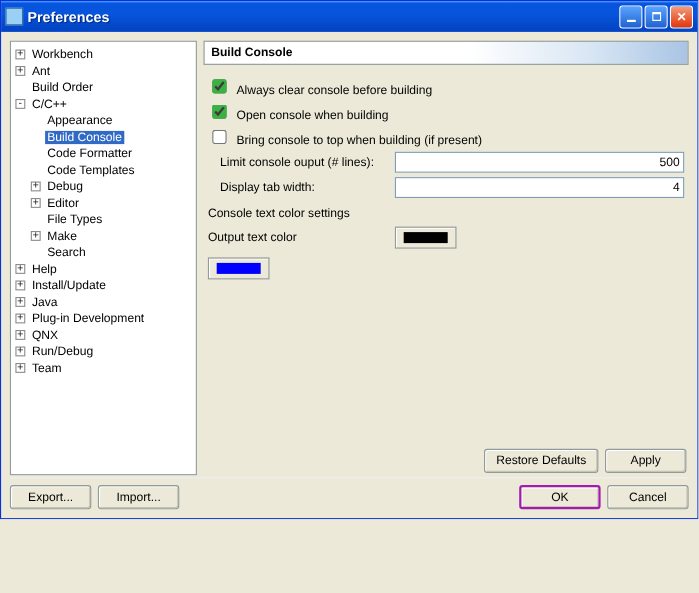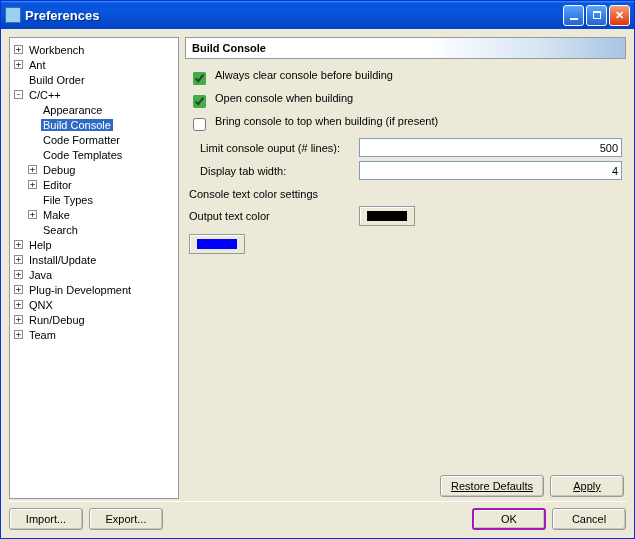--- a/index.html
+++ b/index.html
@@ -5,21 +5,21 @@
   * { box-sizing: border-box; }
   body {
     margin: 0;
     font-family: Tahoma, sans-serif;
     font-size: 11px;
     background: #ece9d8;
     user-select: none;
   }
   .window {
     width: 635px;
-    height: 539px;
+    height: 472px;
     border: 1px solid #0831d9;
     background: #ece9d8;
     display: flex;
     flex-direction: column;
   }
   .titlebar {
     height: 28px;
     background: linear-gradient(to bottom, #3a93ff 0%, #0855dd 8%, #0855dd 40%, #0345c6 88%, #0345c6 100%);
     display: flex;
     align-items: center;
@@ -109,21 +109,21 @@
     padding: 4px 6px;
     font-weight: bold;
     font-size: 11px;
   }
   .panel {
     flex: 1;
     padding: 4px 4px;
   }
   .checkrow {
     display: flex;
-    align-items: flex-start;
+    align-items: flex-end;
     gap: 6px;
     margin: 2px 0 4px 0;
   }
   .checkrow input[type=checkbox] {
     width: 13px; height: 13px;
     accent-color: #3cb043;
   }
   .formrow {
     display: flex;
     align-items: center;
@@ -155,21 +155,20 @@
   }
   .swatch {
     width: 40px; height: 10px;
     border: 0;
   }
   .button-row-right {
     display: flex;
     justify-content: flex-end;
     gap: 6px;
     padding: 4px 2px 2px 2px;
-    text-decoration: underline;
   }
   .btn {
     min-width: 74px;
     height: 22px;
     border: 1px solid #919b9c;
     background: #ece9d8;
     font-family: Tahoma, sans-serif;
     font-size: 11px;
     padding: 0 10px;
     border-radius: 3px;
@@ -340,22 +339,22 @@
           <button class="btn">Apply</button>
         </div>
       </div>
 
     </div>
 
     <div class="hr"></div>
 
     <div class="footer">
       <div class="left">
+        <button class="btn">Export...</button>
         <button class="btn">Import...</button>
-        <button class="btn">Export...</button>
       </div>
       <div class="right">
         <button class="btn default">OK</button>
         <button class="btn">Cancel</button>
       </div>
     </div>
   </div>
 </div>
 
 </body></html>

